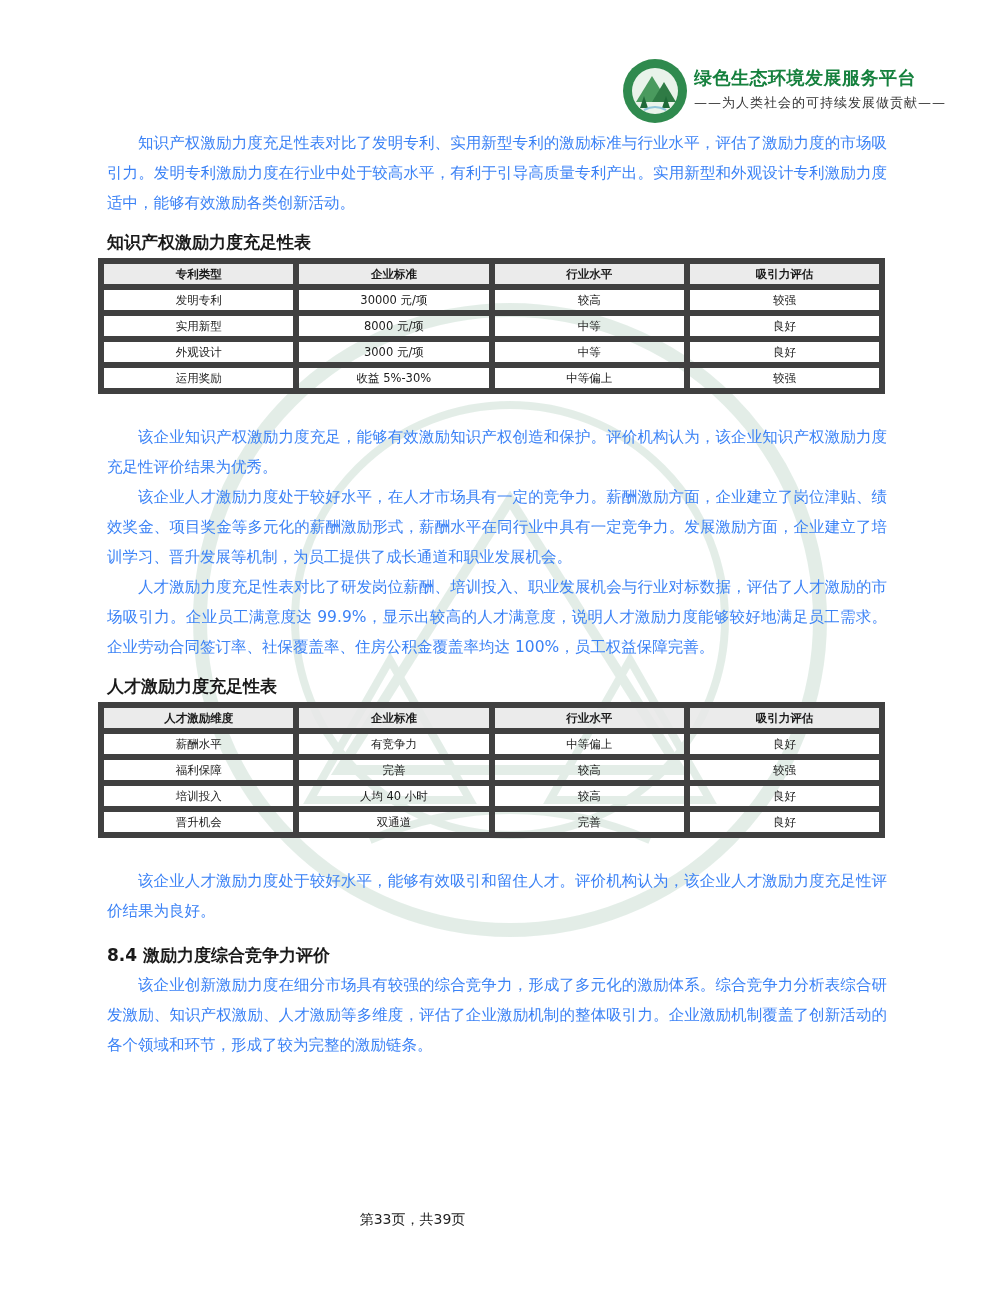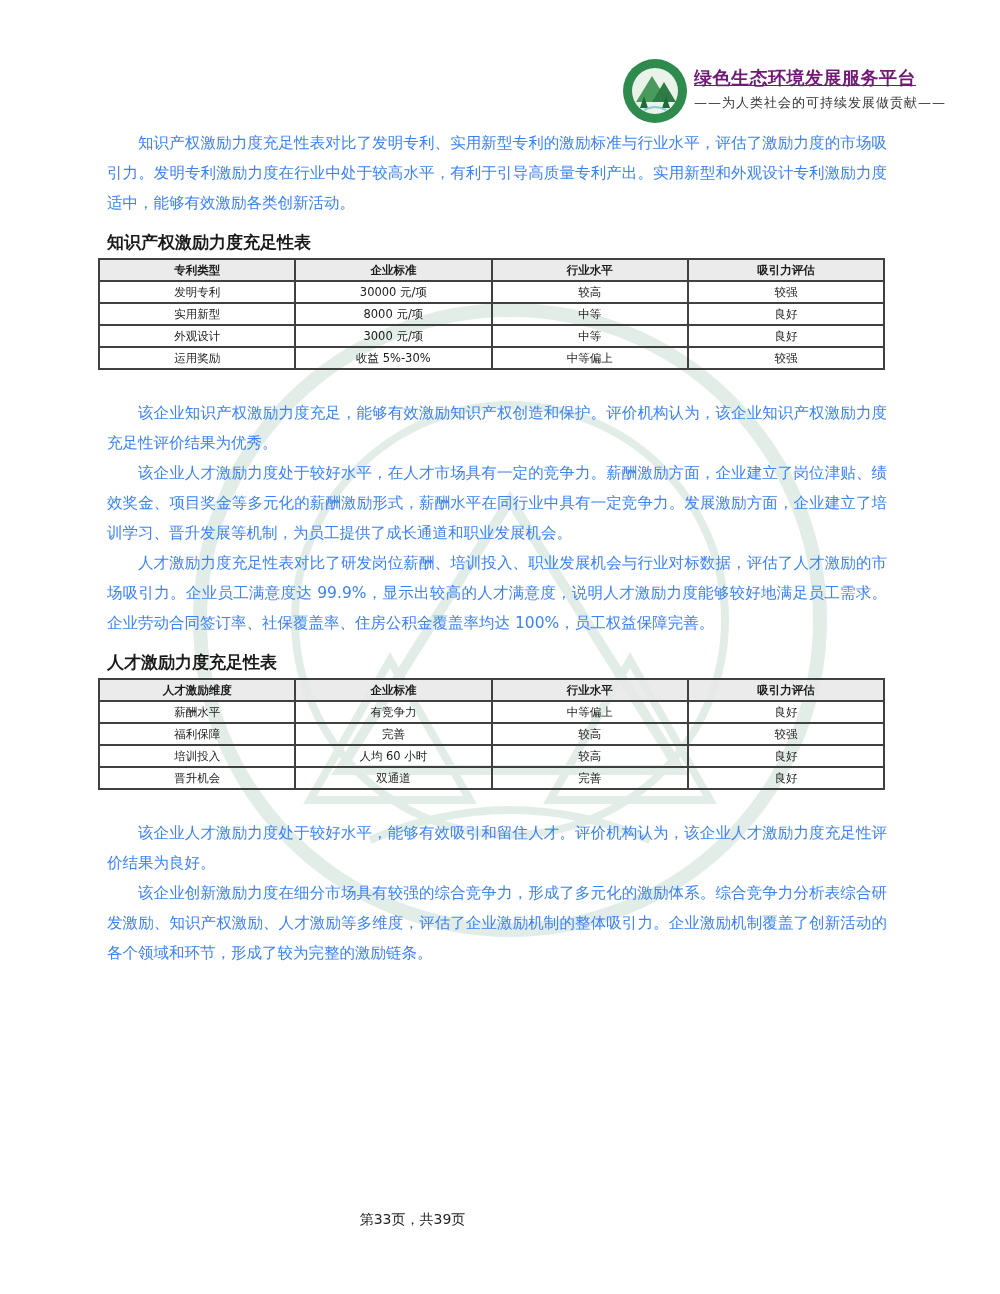--- a/index.html
+++ b/index.html
@@ -8,39 +8,39 @@
     font-family: "DejaVu Sans", "Liberation Sans", sans-serif; color: #1a1a1a;
   }
   .watermark {
     position: absolute; left: 190px; top: 300px; width: 640px; height: 640px;
     pointer-events: none; opacity: 0.13;
   }
   .header-logo {
     position: absolute; left: 622px; top: 58px; width: 66px; height: 66px;
   }
   .brand-title {
-    position: absolute; left: 694px; top: 66px; font-size: 18px; font-weight: bold; color: #701a75;
-    letter-spacing: 0.5px; white-space: nowrap; text-decoration: underline;
+    position: absolute; left: 694px; top: 66px; font-size: 18px; font-weight: bold; color: #15803d;
+    letter-spacing: 0.5px; white-space: nowrap;
   }
   .brand-sub {
     position: absolute; left: 694px; top: 94px; font-size: 13px; color: #333; white-space: nowrap;
     letter-spacing: 1px;
   }
   .content { position: absolute; left: 107px; top: 128px; width: 780px; }
   p.para {
     margin: 0; font-size: 15.5px; line-height: 30px; text-indent: 2em; text-align: justify; color: #3b82f6;
   }
   .tbl-title { font-size: 17px; font-weight: bold; margin: 12px 0 4px 0; line-height: 24px; }
   .sec-title { font-size: 17px; font-weight: bold; line-height: 30px; margin-top: 14px; }
   table.t {
     width: 100%; margin-left: -9px; width: 787px; border-collapse: collapse; font-size: 11.5px;
     table-layout: fixed;
   }
   table.t th, table.t td {
-    border: 2px solid #404040; text-align: center; height: 20px; padding: 0;
+    border: 6px solid #404040; text-align: center; height: 20px; padding: 0;
   }
   table.t th { background: rgba(232,232,232,0.85); font-weight: bold; }
   .gap-after-table { height: 28px; }
   .footer {
     position: absolute; left: 0; width: 825px; top: 1211px; text-align: center; font-size: 14px; color: #222;
   }
 </style>
 </head>
 <body>
 
@@ -127,31 +127,32 @@
         <td>良好</td>
       </tr>
       <tr>
         <td>福利保障</td>
         <td>完善</td>
         <td>较高</td>
         <td>较强</td>
       </tr>
       <tr>
         <td>培训投入</td>
-        <td>人均 60 小时</td>
+        <td>人均 40 小时</td>
         <td>较高</td>
         <td>良好</td>
       </tr>
       <tr>
         <td>晋升机会</td>
         <td>双通道</td>
         <td>完善</td>
         <td>良好</td>
       </tr>
     </tbody>
   </table>
   <div class="gap-after-table"></div>
   <p class="para">该企业人才激励力度处于较好水平，能够有效吸引和留住人才。评价机构认为，该企业人才激励力度充足性评价结果为良好。</p>
 
+  <div class="sec-title">8.4 激励力度综合竞争力评价</div>
   <p class="para">该企业创新激励力度在细分市场具有较强的综合竞争力，形成了多元化的激励体系。综合竞争力分析表综合研发激励、知识产权激励、人才激励等多维度，评估了企业激励机制的整体吸引力。企业激励机制覆盖了创新活动的各个领域和环节，形成了较为完整的激励链条。</p>
 </div>
 
 <div class="footer">第33页，共39页</div>
 
 </body></html>

